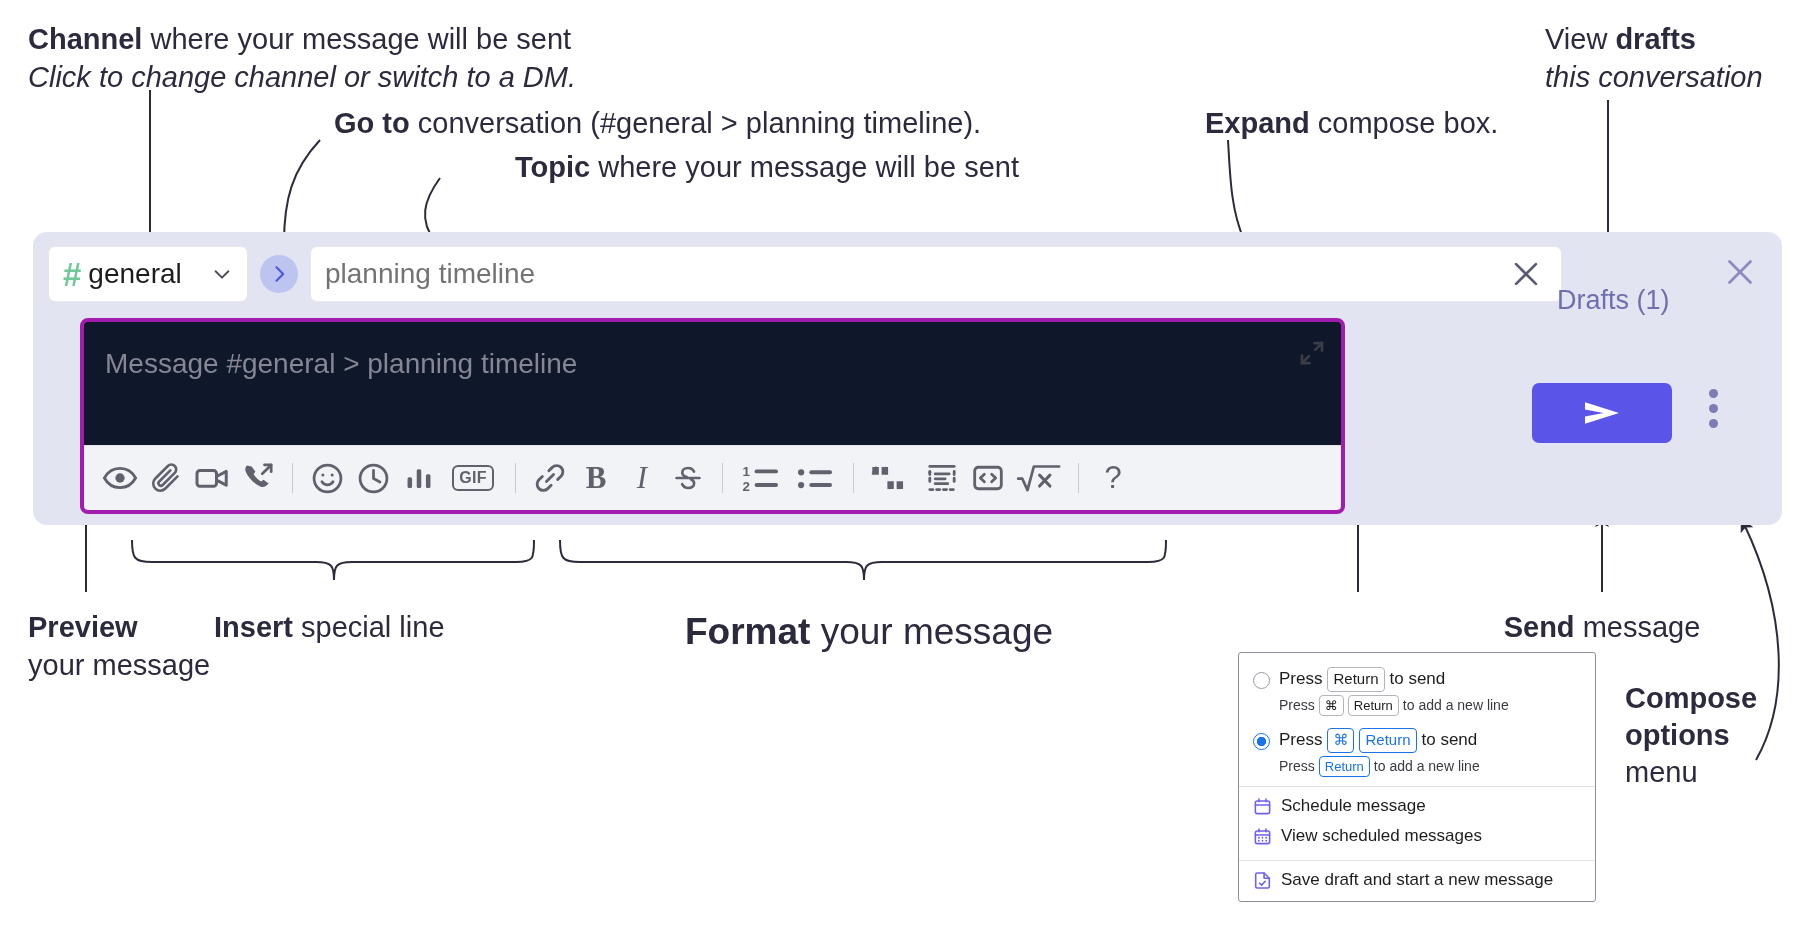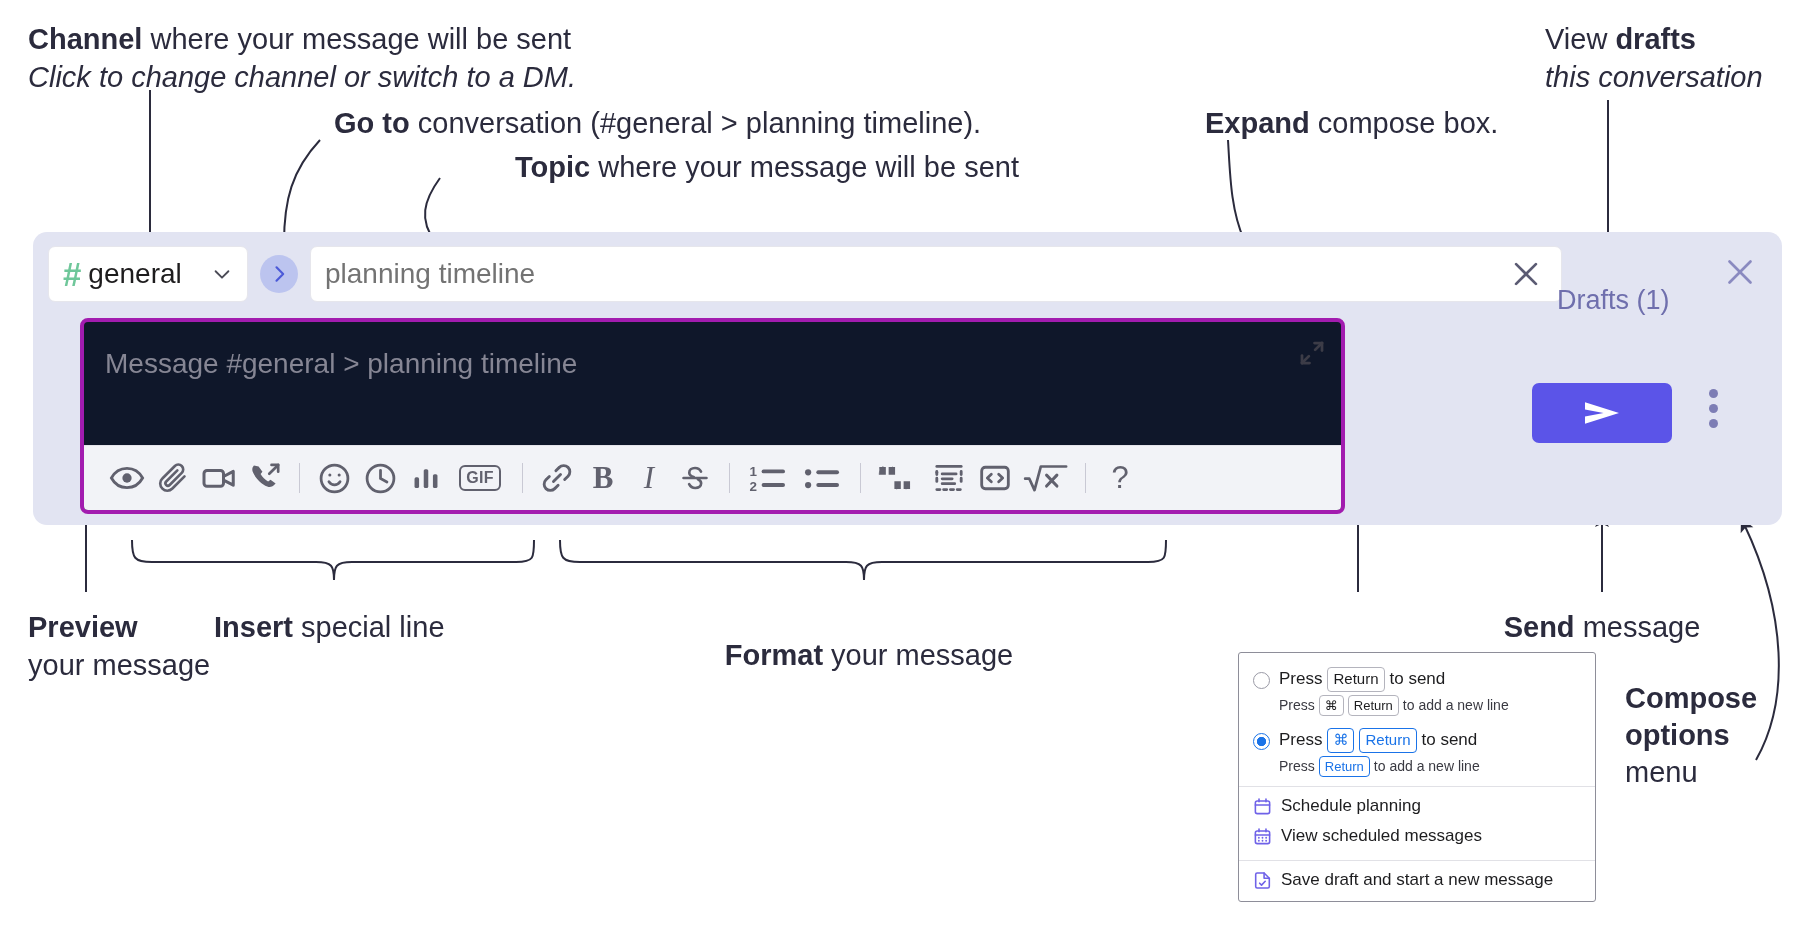--- a/index.html
+++ b/index.html
@@ -45,21 +45,21 @@
     position:absolute;left:47px;top:86px;width:1265px;height:196px;
     background:#0f172a;border:4px solid #a21caf;border-radius:8px;box-sizing:border-box;
     overflow:hidden;
   }
   #msg-placeholder{position:absolute;left:21px;top:26px;font-size:28px;color:#868694;}
   #expand-btn{position:absolute;right:14px;top:16px;cursor:pointer;color:#3c3c47;}
 
   #toolbar{
     position:absolute;left:0;bottom:0;width:100%;height:65px;
     background:#f2f3f7;border-top:1px solid #e4e4ea;
-    display:flex;align-items:center;padding-left:20px;box-sizing:border-box;
+    display:flex;align-items:center;padding-left:13px;box-sizing:border-box;
   }
   .tbtn{width:46px;height:46px;display:flex;align-items:center;justify-content:center;
         color:#61616e;cursor:pointer;flex:none;}
   .tsep{width:1px;height:30px;background:#c9c9d4;margin:0 11px;flex:none;}
   .gif-box{border:2.4px solid #61616e;border-radius:6px;font-size:16px;font-weight:700;
            padding:2px 5px;letter-spacing:.3px;color:#61616e;}
   .bold-g{font-size:31px;font-weight:700;font-family:"Liberation Serif",serif;}
   .ital-g{font-size:31px;font-style:italic;font-family:"Liberation Serif",serif;}
   .help-g{font-size:31px;font-weight:400;}
 
@@ -376,21 +376,21 @@
 
 <div class="ann" style="left:28px;top:608px;font-size:29px;">
   <div><b>Preview</b></div>
   <div><span>your message</span></div>
 </div>
 
 <div class="ann" style="left:214px;top:608px;font-size:29px;">
   <b>Insert</b><span> special line</span>
 </div>
 
-<div class="ann" style="left:869px;top:608px;font-size:29px;transform:translateX(-50%);white-space:nowrap;margin-top:28px;">
+<div class="ann" style="left:869px;top:608px;font-size:37px;transform:translateX(-50%);white-space:nowrap;">
   <b>Format</b><span> your message</span>
 </div>
 
 <div class="ann" style="left:1360px;top:608px;font-size:29px;transform:translateX(-50%);white-space:nowrap;margin-top:44px;">
   <span>Formatting </span><b>help</b>
 </div>
 
 <div class="ann" style="left:1602px;top:608px;font-size:29px;transform:translateX(-50%);white-space:nowrap;">
   <b>Send</b><span> message</span>
 </div>
@@ -441,21 +441,21 @@
 
   <div class="mitem">
     <span class="mi-icon">
       <svg width="19" height="19" viewBox="0 0 24 24" fill="none" stroke="currentColor" stroke-width="2" stroke-linecap="round">
           <rect x="3" y="5" width="18" height="16" rx="2.4"></rect>
           <line x1="3" y1="10" x2="21" y2="10"></line>
           <line x1="7.6" y1="2.6" x2="7.6" y2="6"></line>
           <line x1="16.4" y1="2.6" x2="16.4" y2="6"></line>
         </svg>
     </span>
-    <span>Schedule planning</span>
+    <span>Schedule message</span>
   </div>
 
   <div class="mitem">
     <span class="mi-icon">
       <svg width="19" height="19" viewBox="0 0 24 24" fill="none" stroke="currentColor" stroke-width="2" stroke-linecap="round">
           <rect x="3" y="5" width="18" height="16" rx="2.4"></rect>
           <line x1="3" y1="10" x2="21" y2="10"></line>
           <line x1="7.6" y1="2.6" x2="7.6" y2="6"></line>
           <line x1="16.4" y1="2.6" x2="16.4" y2="6"></line>
           <g stroke-width="2.3" stroke-linecap="round">

